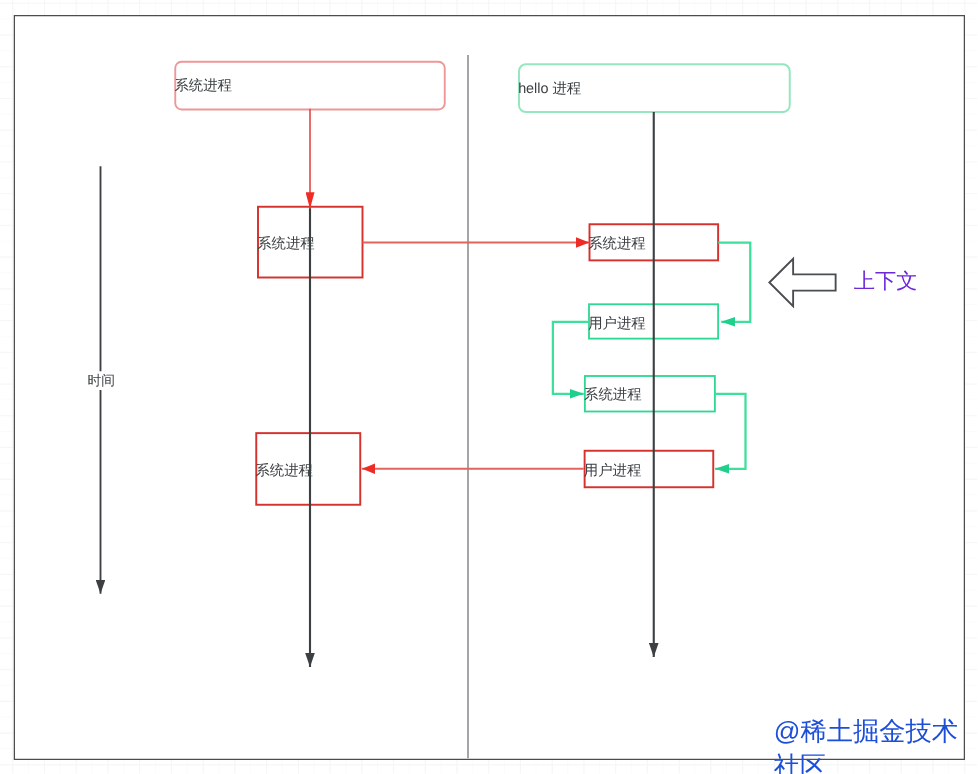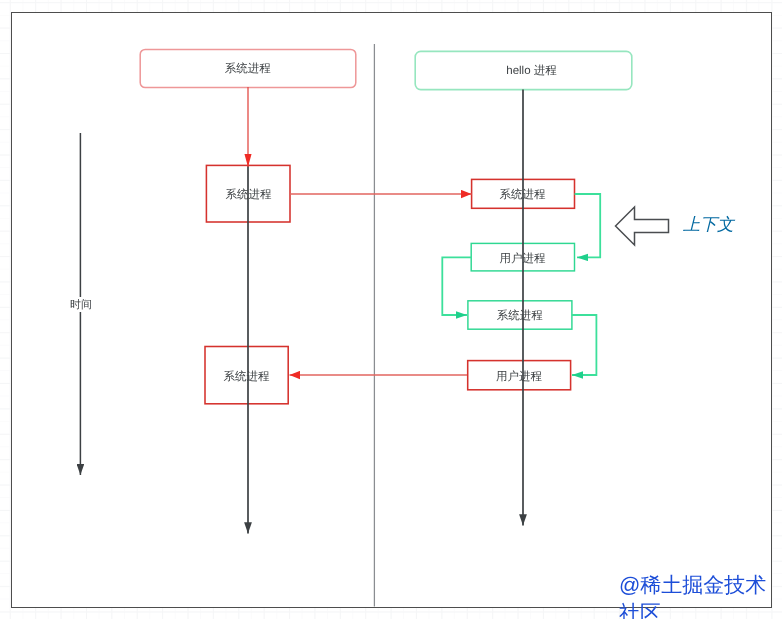--- a/index.html
+++ b/index.html
@@ -17,40 +17,40 @@
       linear-gradient(to bottom, #f5f6f7 1px, transparent 1px),
       linear-gradient(to right, #fbfbfc 1px, transparent 1px),
       linear-gradient(to bottom, #fbfbfc 1px, transparent 1px);
     background-size:25.4px 25.4px, 25.4px 25.4px, 12.7px 12.7px, 12.7px 12.7px;
     background-position:9.8px 2.2px, 9.8px 2.2px, 9.8px 2.2px, 9.8px 2.2px;
   }
   #frame{position:absolute;left:10.9px;top:11.9px;width:760.9px;height:596.6px;
     border:1.7px solid #4d4d4d;background:#ffffff;box-sizing:border-box;}
   svg#canvas{position:absolute;left:0;top:0;width:782px;height:619px;}
 
-  .box{position:absolute;display:flex;align-items:center;justify-content:center;
+  .box{position:absolute;display:flex;align-items:center;
     box-sizing:border-box;color:#3c4043;font-size:11.5px;background:transparent;}
   .box > span{display:block;transform:translate3d(0,2px,0);}
   [data-name="box-sys-top-left"] > span,[data-name="box-hello-top-right"] > span{transform:translate3d(0,1px,0);}
   [data-name="box-sys-left-2"] > span{transform:translate3d(0,3px,0);}
   .gray-aa{transform:translateZ(0);}
 
   [data-name="box-sys-top-left"]{left:139.5px;top:48.8px;width:216.5px;height:39px;}
   [data-name="box-hello-top-right"]{left:414.5px;top:50.8px;width:234px;height:39px;}
   [data-name="box-sys-left-1"]{left:205.8px;top:164.8px;width:85.2px;height:58.2px;}
   [data-name="box-sys-right-1"]{left:470.6px;top:178.8px;width:104px;height:30px;}
   [data-name="box-user-right-1"]{left:470.6px;top:242.8px;width:104px;height:28.5px;}
   [data-name="box-sys-right-2"]{left:467.3px;top:300.3px;width:105px;height:28.5px;}
   [data-name="box-user-right-2"]{left:467.1px;top:360.1px;width:104px;height:30px;}
   [data-name="box-sys-left-2"]{left:204.4px;top:345.8px;width:84.2px;height:58.2px;}
 
   .time-label{position:absolute;left:61px;top:296.5px;width:40px;height:15px;text-align:center;
     font-size:11px;line-height:15px;color:#3c4043;background:#ffffff;}
   .time-label > span{display:inline-block;transform:translate3d(0,1px,0);}
-  .ctx-label{position:absolute;left:683px;top:214px;font-size:17px;color:#0369a1;font-style:italic;}
+  .ctx-label{position:absolute;left:683px;top:214px;font-size:17px;color:#6d28d9;}
   .wm{position:absolute;left:619px;top:572px;color:#1d4ed8;font-size:21px;letter-spacing:0px;transform:translateZ(0);}
 </style>
 </head>
 <body>
 
 <div id="grid" data-name="background-grid"></div>
 <div id="frame" data-name="diagram-frame"></div>
 
 <svg id="canvas" data-name="diagram-canvas" viewBox="0 0 782 619">
   <defs data-name="marker-definitions">

